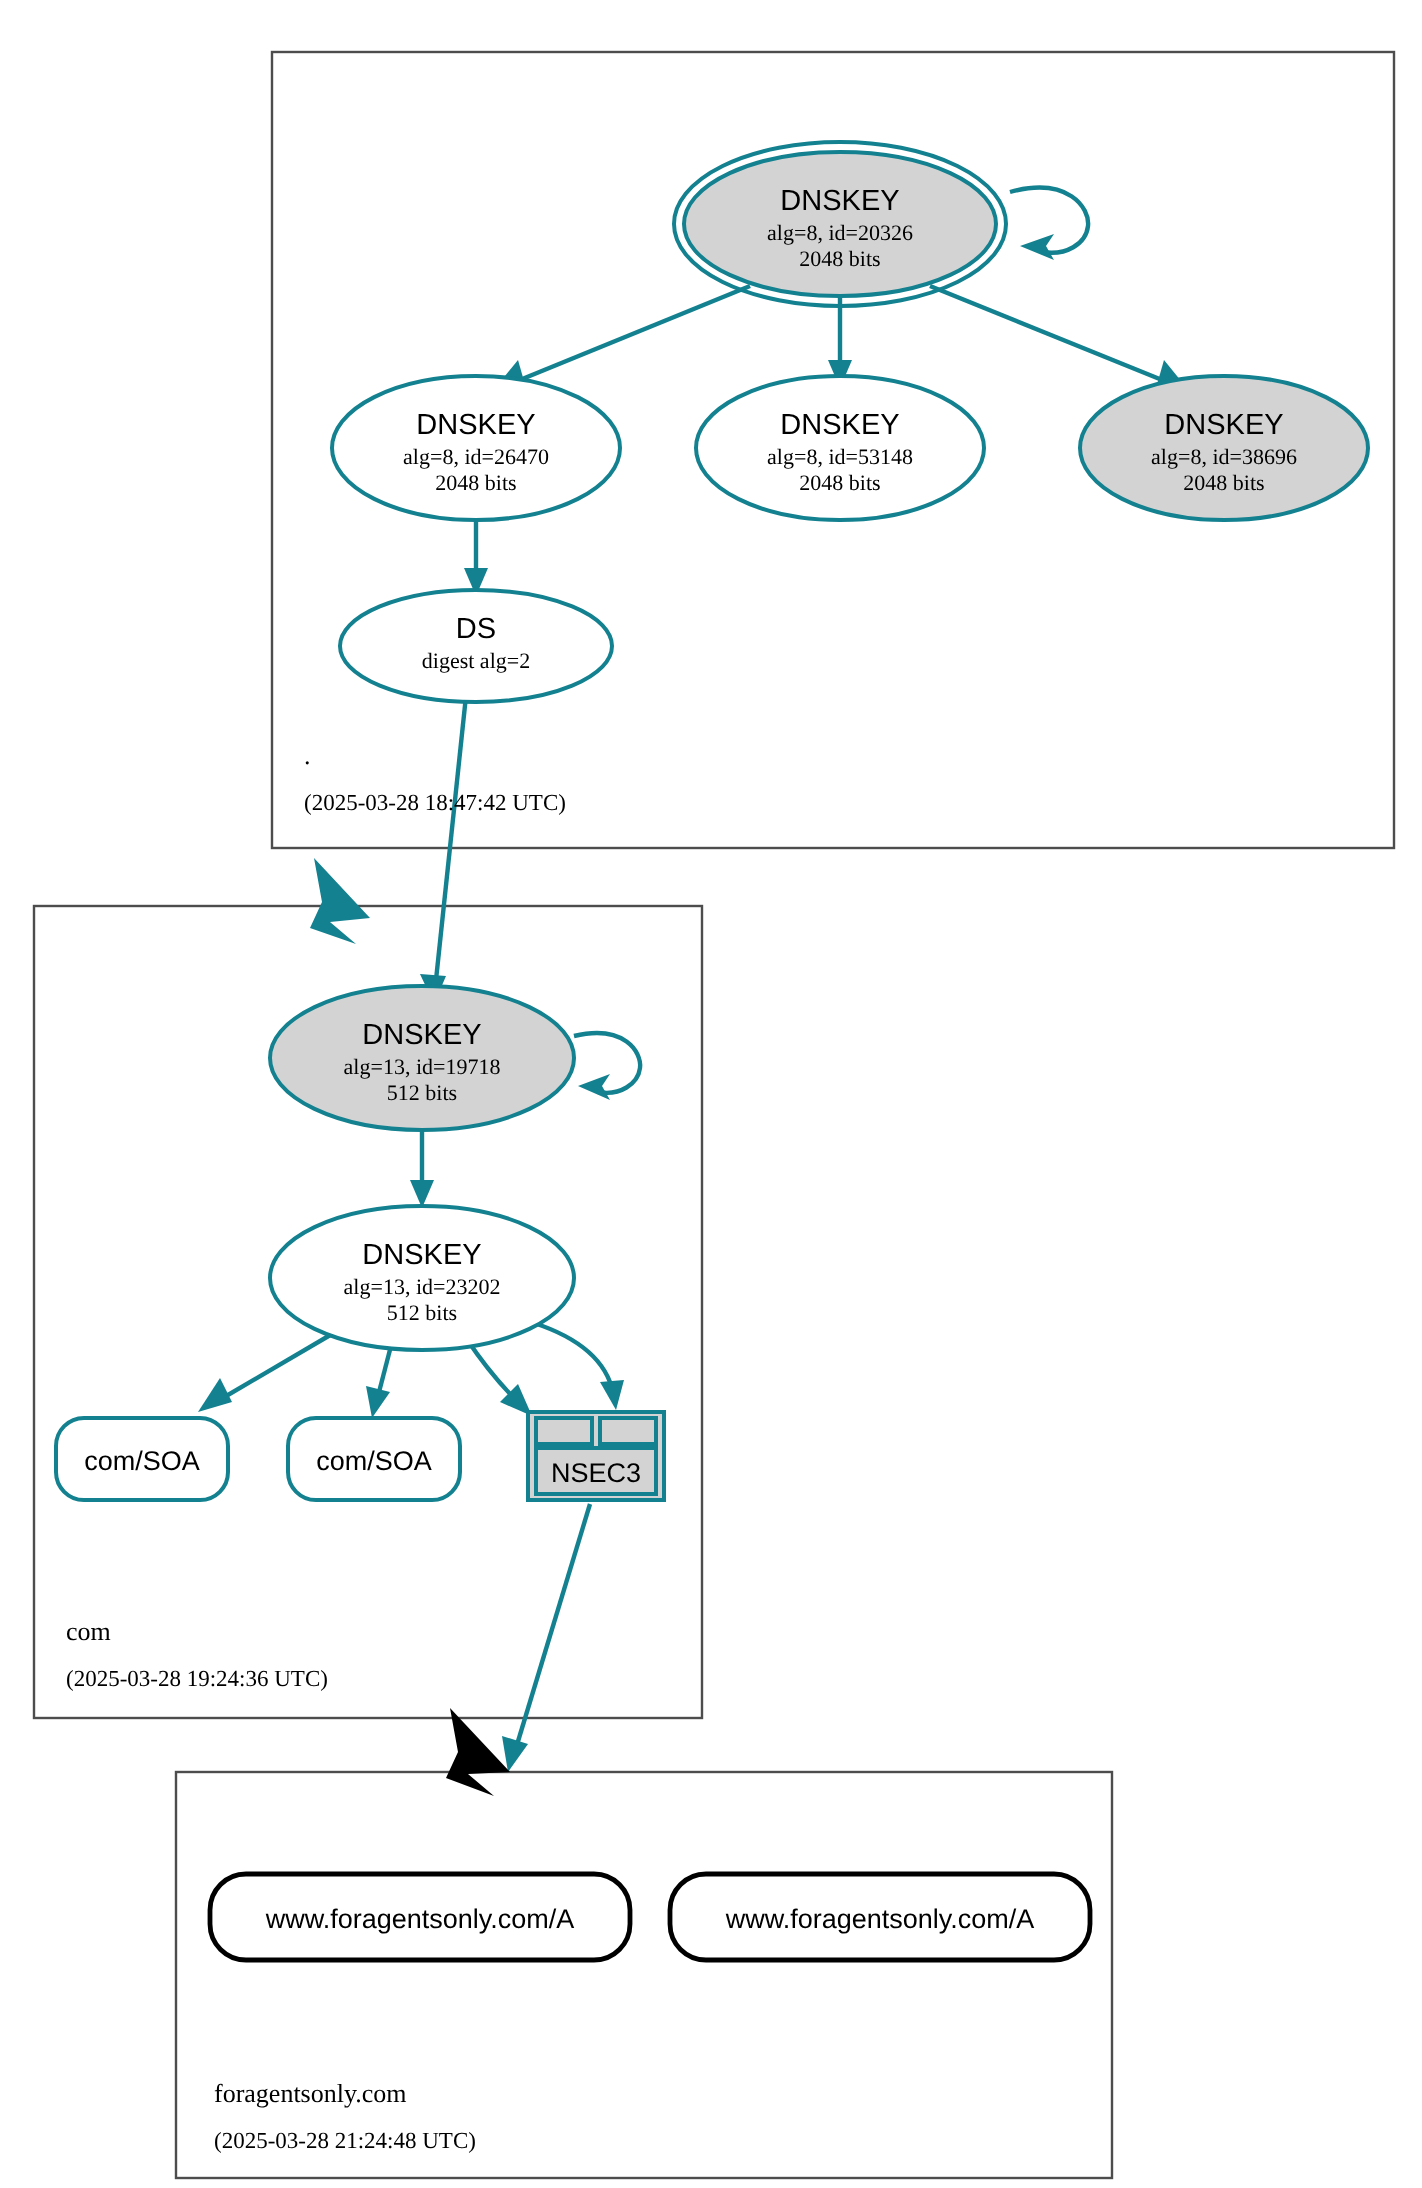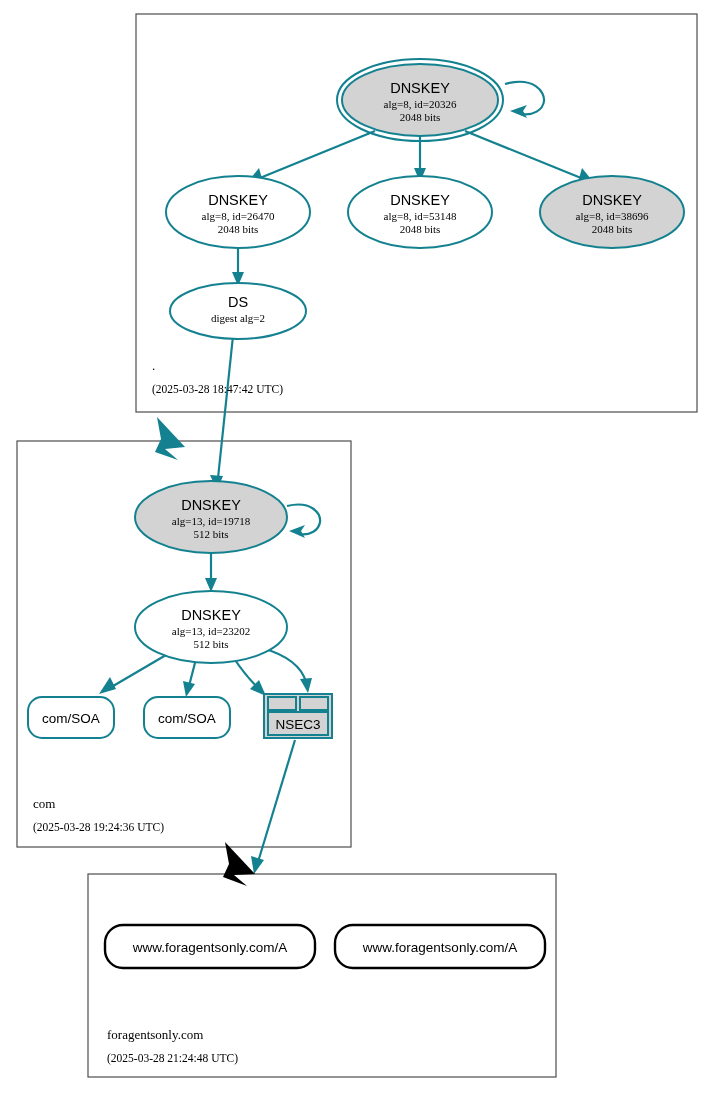--- a/index.html
+++ b/index.html
@@ -1,18 +1,18 @@
 <!DOCTYPE html>
 <html><head>
 <meta charset="utf-8">
 <style>
   html,body{margin:0;padding:0;background:#ffffff;}
   body{width:711px;height:1094px;position:relative;
        font-family:"Liberation Sans",sans-serif;overflow:hidden;}
-  #stage{position:absolute;left:0;top:0;width:711px;height:784px;}
+  #stage{position:absolute;left:0;top:12px;width:711px;height:784px;}
   svg{display:block;}
   .zone-box{fill:none;stroke:#4d4d4d;stroke-width:1.2;}
   .node-ell{stroke:#13818f;stroke-width:2;}
   .fill-white{fill:#ffffff;}
   .fill-grey{fill:#d3d3d3;}
   .edge{fill:none;stroke:#13818f;stroke-width:2.2;}
   .edge-head{fill:#13818f;stroke:none;}
   .blk-head{fill:#000000;stroke:none;}
   .rr-box{stroke:#13818f;stroke-width:2;fill:#ffffff;}
   .rr-box-blk{stroke:#000000;stroke-width:2.4;fill:#ffffff;}

